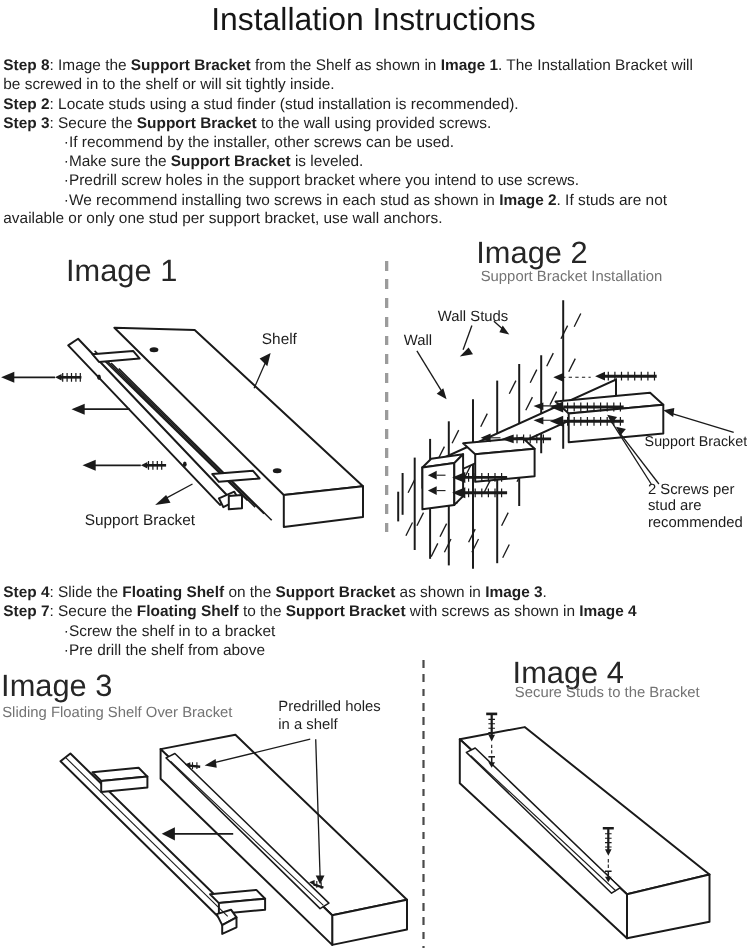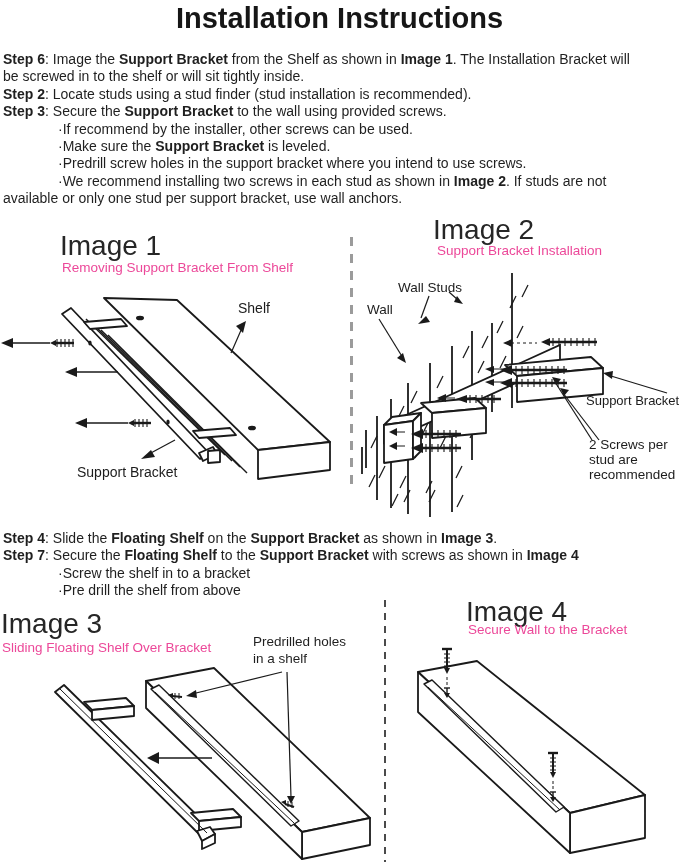--- a/index.html
+++ b/index.html
@@ -1,55 +1,54 @@
 <!DOCTYPE html>
 <html><head>
 <meta charset="utf-8">
 <style>
   *{margin:0;padding:0;box-sizing:border-box}
   html,body{background:#fff}
   body{width:679px;height:862px;font-family:"Liberation Sans","DejaVu Sans",sans-serif;color:#1c1c1c}
   .page{position:relative;width:679px;height:862px;background:#ffffff;overflow:hidden}
   .abs{position:absolute}
-  .title{left:0;right:0;top:2px;text-align:center;font-size:29px;font-weight:700;color:#161616}
+  .title{left:0;right:0;top:2px;text-align:center;font-size:29px;font-weight:400;color:#161616}
   .steps{left:3px;width:674px;font-size:14px;line-height:17.4px;color:#1f1f1f}
   .steps p{margin:0}
   .b{font-weight:700}
   .bullet{padding-left:55px}
   .hang{padding-left:0;text-indent:55px}
   .fig-heading{font-size:28px;font-weight:400;color:#262626;white-space:nowrap}
-  .fig-sub{font-size:13.5px;color:#ec4899;white-space:nowrap}
+  .fig-sub{font-size:13.5px;color:#737373;white-space:nowrap}
   .callout{font-size:13.5px;line-height:17px;color:#1f1f1f}
   svg.fig{position:absolute;overflow:visible}
   svg text{font-size:13.5px;fill:#1c1c1c;font-family:"Liberation Sans","DejaVu Sans",sans-serif}
   .divider{position:absolute}
   .divider-1{left:350px;top:237px;width:3px;height:250px;
     background:repeating-linear-gradient(to bottom,#9b9b9b 0 9px,transparent 9px 17px)}
   .divider-2{left:384px;top:600px;width:1.5px;height:262px;
     background:repeating-linear-gradient(to bottom,#4a4a4a 0 7px,transparent 7px 13px)}
 </style>
 </head>
 <body>
 
 <div class="page">
 
   <h1 class="abs title">Installation Instructions</h1>
 
   <div class="abs steps" style="top:51px">
-    <p><span class="b">Step 6</span><span>: Image the </span><span class="b">Support Bracket</span><span> from the Shelf as shown in </span><span class="b">Image 1</span><span>. The Installation Bracket will</span><br><span>be screwed in to the shelf or will sit tightly inside.</span></p>
+    <p><span class="b">Step 8</span><span>: Image the </span><span class="b">Support Bracket</span><span> from the Shelf as shown in </span><span class="b">Image 1</span><span>. The Installation Bracket will</span><br><span>be screwed in to the shelf or will sit tightly inside.</span></p>
     <p><span class="b">Step 2</span><span>: Locate studs using a stud finder (stud installation is recommended).</span></p>
     <p><span class="b">Step 3</span><span>: Secure the </span><span class="b">Support Bracket</span><span> to the wall using provided screws.</span></p>
     <p class="bullet"><span>·If recommend by the installer, other screws can be used.</span></p>
     <p class="bullet"><span>·Make sure the </span><span class="b">Support Bracket</span><span> is leveled.</span></p>
     <p class="bullet"><span>·Predrill screw holes in the support bracket where you intend to use screws.</span></p>
     <p class="hang"><span>·We recommend installing two screws in each stud as shown in </span><span class="b">Image 2</span><span>. If studs are not</span><br><span>available or only one stud per support bracket, use wall anchors.</span></p>
   </div>
 
   <div class="abs fig-heading" style="left:60px;top:230px">Image 1</div>
-  <div class="abs fig-sub" style="left:62px;top:260px">Removing Support Bracket From Shelf</div>
 
   <svg class="fig" style="left:0;top:283px" width="345" height="237" viewBox="0 0 345 237">
     <g stroke="#1a1a1a" fill="none" stroke-width="1.4">
       <path d="M86,36 L225,172"></path>
         <path d="M93,41 L232,178"></path>
       <path d="M101,47 L240,184"></path>
         <path d="M108,52 L247,190"></path>
     </g>
     <g stroke="#1a1a1a" fill="#ffffff" stroke-width="1.8" stroke-linejoin="round">
       <path d="M104,15 L177,17 L330,159 L258,167 Z"></path>
@@ -276,21 +275,21 @@
       <line x1="282" y1="17" x2="192" y2="39" stroke-width="1.2"></line>
       <polygon points="186,41 196,35 197,43" stroke="none"></polygon>
       <line x1="287" y1="17" x2="291" y2="142" stroke-width="1.2"></line>
       <polygon points="291,149 287,141 295,141" stroke="none"></polygon>
     </g>
   </svg>
 
   <div class="divider divider-2"></div>
 
   <div class="abs fig-heading" style="left:466px;top:596px">Image 4</div>
-  <div class="abs fig-sub" style="left:468px;top:622px">Secure Wall to the Bracket</div>
+  <div class="abs fig-sub" style="left:468px;top:622px">Secure Studs to the Bracket</div>
 
   <svg class="fig" style="left:400px;top:645px" width="279" height="217" viewBox="0 0 279 217">
     <g stroke="#1a1a1a" stroke-width="1.8" fill="#ffffff" stroke-linejoin="round">
       <path d="M18,27 L77,16 L245,150 L170,168 Z"></path>
       <path d="M170,168 L245,150 L245,193 L170,208 Z"></path>
       <path d="M18,27 L170,168 L170,208 L18,67 Z"></path>
       <path d="M24,39 L32,35 L164,162 L156,167 Z" stroke-width="1.4"></path>
       <path d="M28,42 L160,165" stroke-width="1" fill="none"></path>
     </g>
     <g stroke="#1a1a1a" fill="#1a1a1a">

